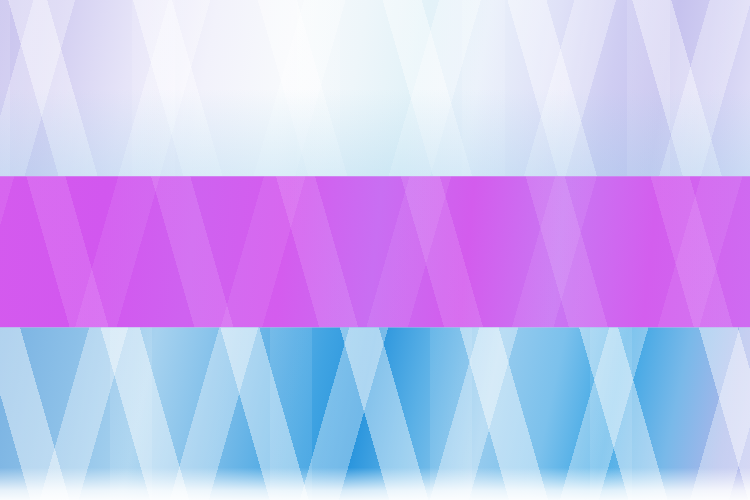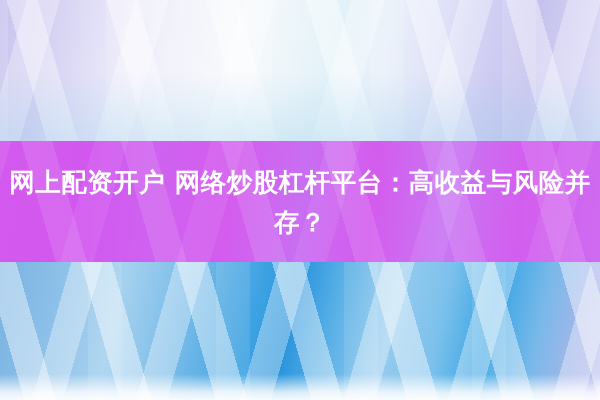--- a/index.html
+++ b/index.html
@@ -205,21 +205,20 @@
     <div class="chev a"></div>
     <div class="chev b"></div>
     <div class="top-cyan"></div>
   </div>
 
   <div class="zone-band">
     <div class="band-chev"></div>
     <div class="band-chev2"></div>
   </div>
 
-  <div class="title">网上配资开户 网络炒股杠杆平台：高收益与风险并存？</div>
 
   <div class="zone-bottom">
     <div class="bot-chev3"></div>
     <div class="bot-chev"></div>
     <div class="bot-chev2"></div>
     <div class="bot-fade"></div>
     <div class="watermark"></div>
   </div>
 
 </div>

